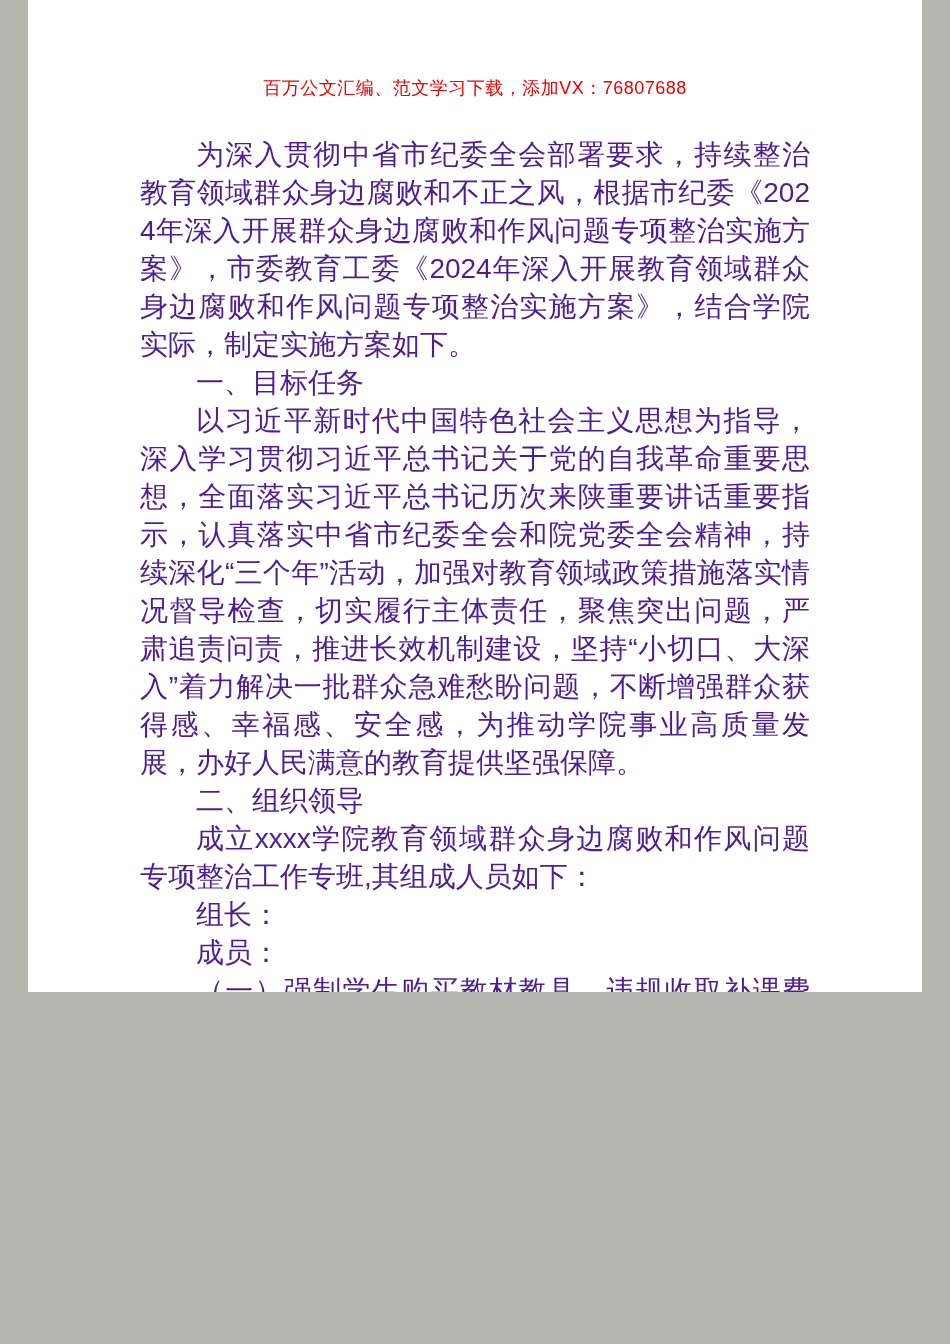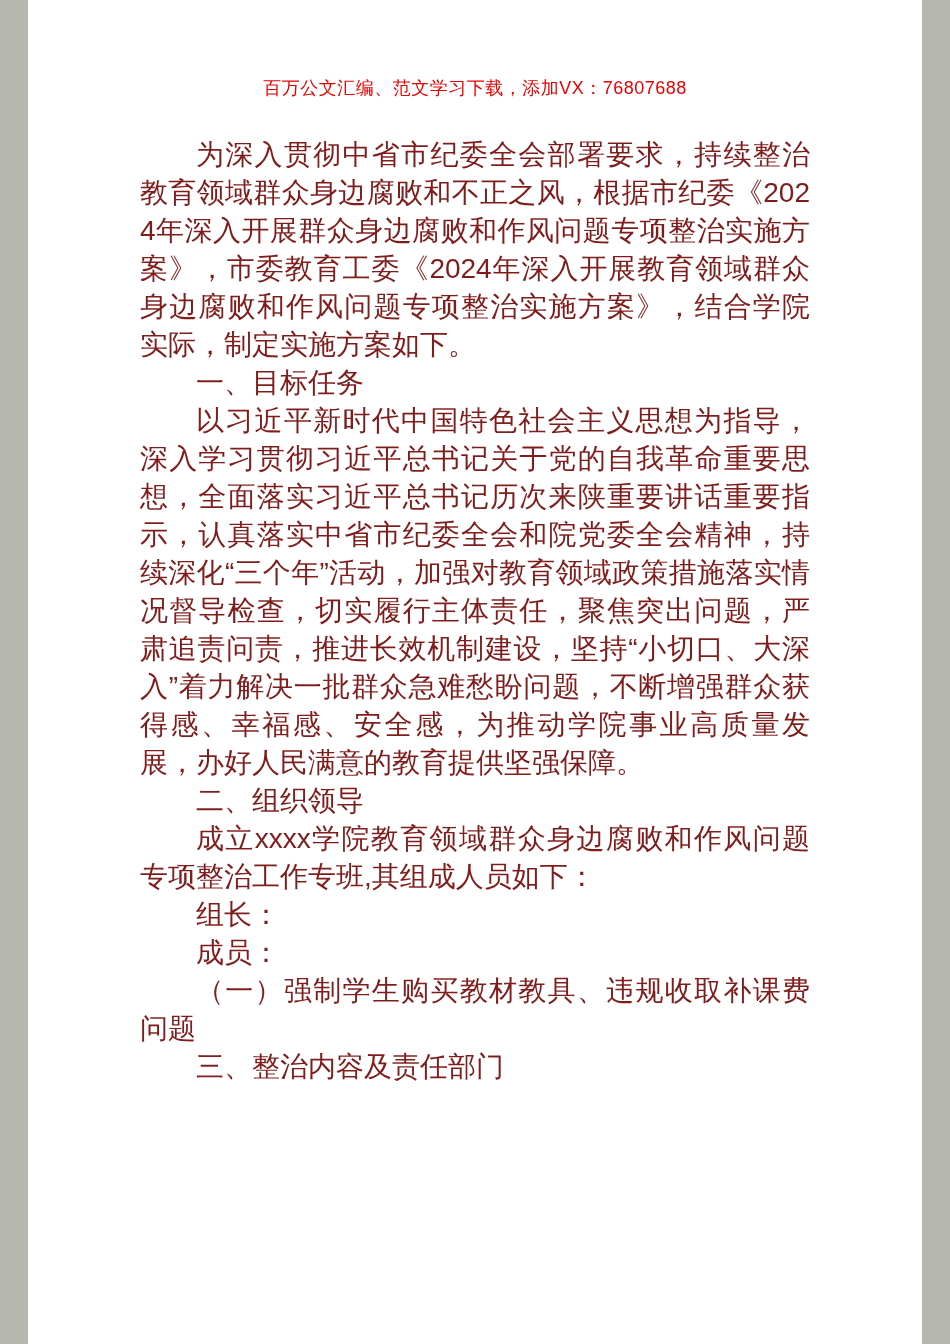--- a/index.html
+++ b/index.html
@@ -3,21 +3,21 @@
 <meta charset="utf-8">
 <style>
   html, body {
     margin: 0;
     padding: 0;
     background: #b6b8b0;
     font-family: "Liberation Serif", serif;
   }
   .viewport {
     width: 950px;
-    height: 1344px;
+    height: 992px;
     margin: 0 auto;
     background: #b6b8b0;
     position: relative;
     overflow: hidden;
   }
   .page {
     position: absolute;
     left: 28px;
     top: 0;
     width: 894px;
@@ -38,21 +38,21 @@
     margin-top: 58px;
     text-align: center;
     font-size: 35px;
     font-weight: bold;
     line-height: 70px;
     color: #000000;
     font-family: "Liberation Sans", sans-serif;
   }
   .doc-body {
     margin-top: 36px;
-    color: #7f1d1d;
+    color: #4c1d95;
     font-family: "Liberation Sans", sans-serif;
   }
   .doc-body p {
     margin: 0;
     font-size: 28px;
     line-height: 38px;
     text-align: justify;
     text-indent: 2em;
     word-break: break-all;
   }

